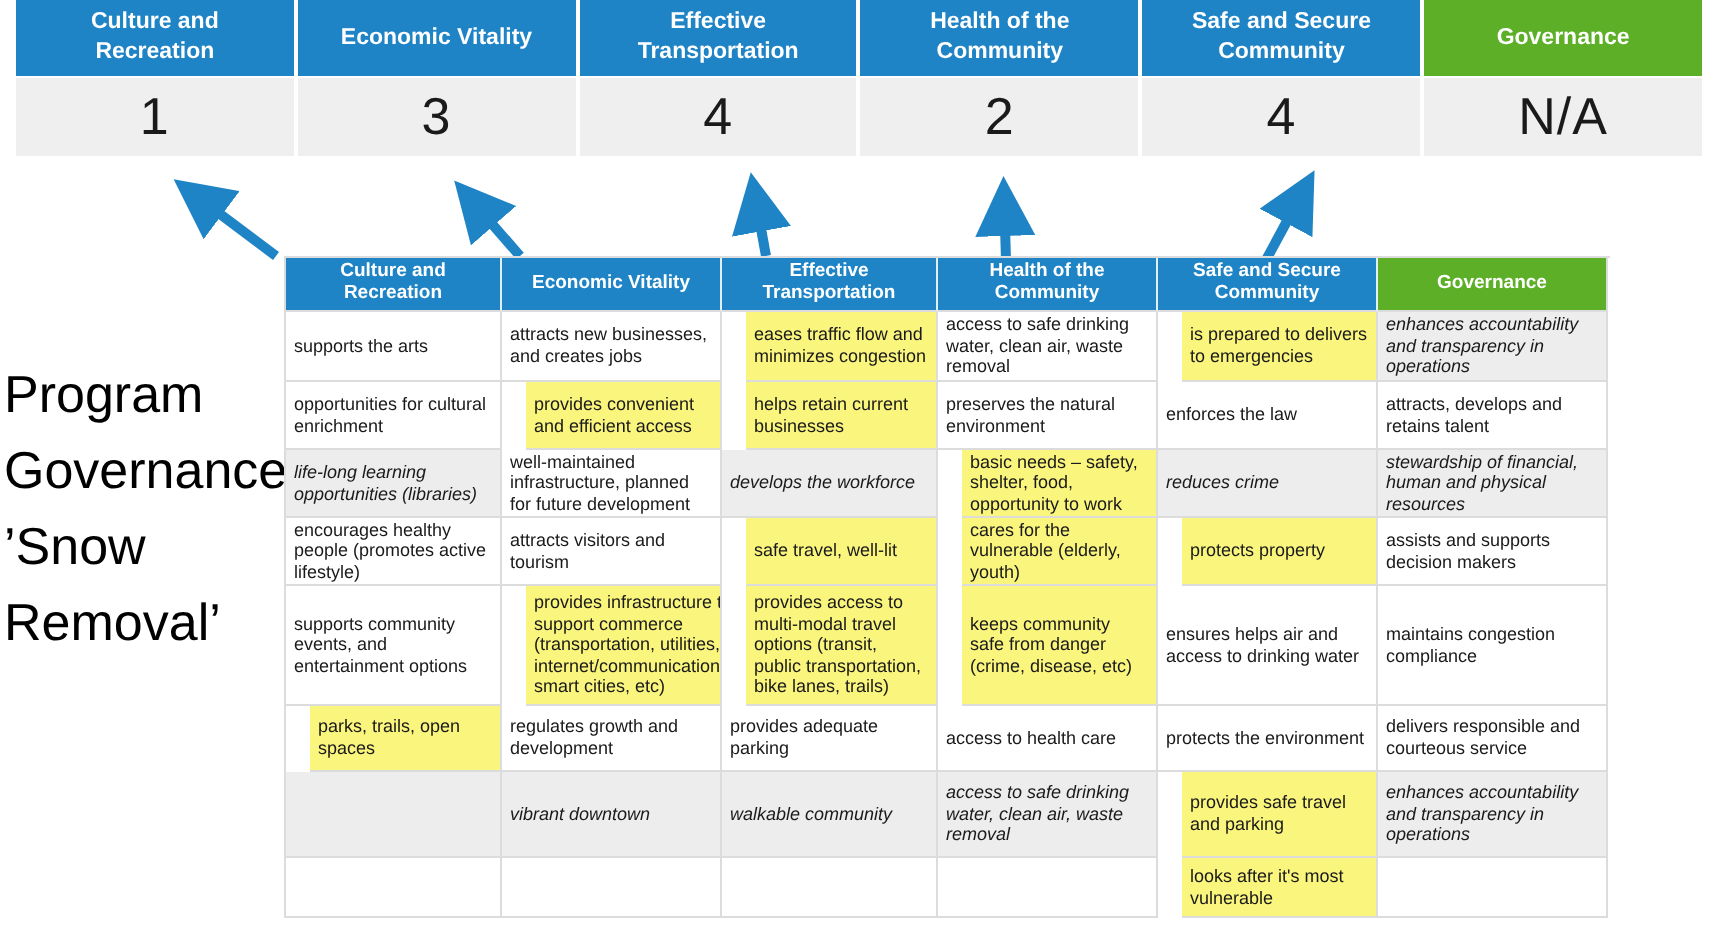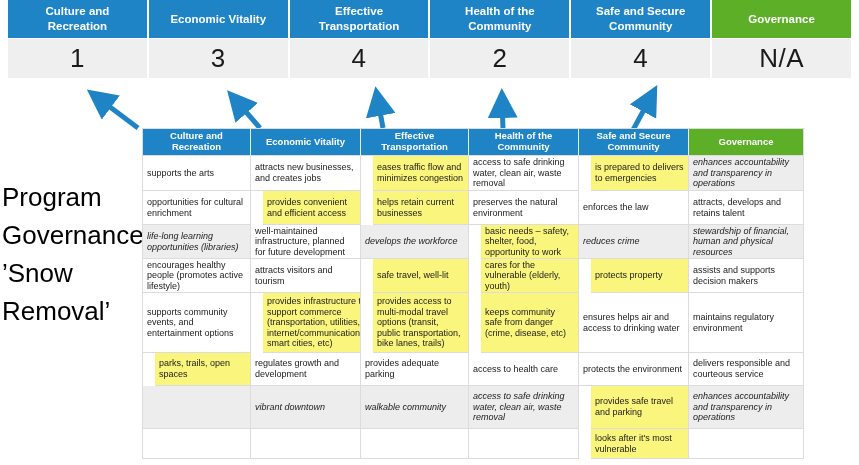--- a/index.html
+++ b/index.html
@@ -147,21 +147,21 @@
     <div class="mcell bg-white">attracts visitors and tourism</div>
     <div class="mcell bg-yellow">safe travel, well-lit</div>
     <div class="mcell bg-yellow">cares for the vulnerable (elderly, youth)</div>
     <div class="mcell bg-yellow">protects property</div>
     <div class="mcell bg-white">assists and supports decision makers</div>
     <div class="mcell bg-white">supports community events, and entertainment options</div>
     <div class="mcell bg-yellow">provides infrastructure to support commerce (transportation, utilities, internet/communications, smart cities, etc)</div>
     <div class="mcell bg-yellow">provides access to multi-modal travel options (transit, public transportation, bike lanes, trails)</div>
     <div class="mcell bg-yellow">keeps community safe from danger (crime, disease, etc)</div>
     <div class="mcell bg-white">ensures helps air and access to drinking water</div>
-    <div class="mcell bg-white">maintains regulatory environment</div>
+    <div class="mcell bg-white">maintains congestion compliance</div>
     <div class="mcell bg-yellow">parks, trails, open spaces</div>
     <div class="mcell bg-white">regulates growth and development</div>
     <div class="mcell bg-white">provides adequate parking</div>
     <div class="mcell bg-white">access to health care</div>
     <div class="mcell bg-white">protects the environment</div>
     <div class="mcell bg-white">delivers responsible and courteous service</div>
     <div class="mcell bg-gray"></div>
     <div class="mcell bg-gray">vibrant downtown</div>
     <div class="mcell bg-gray">walkable community</div>
     <div class="mcell bg-gray">access to safe drinking water, clean air, waste removal</div>

